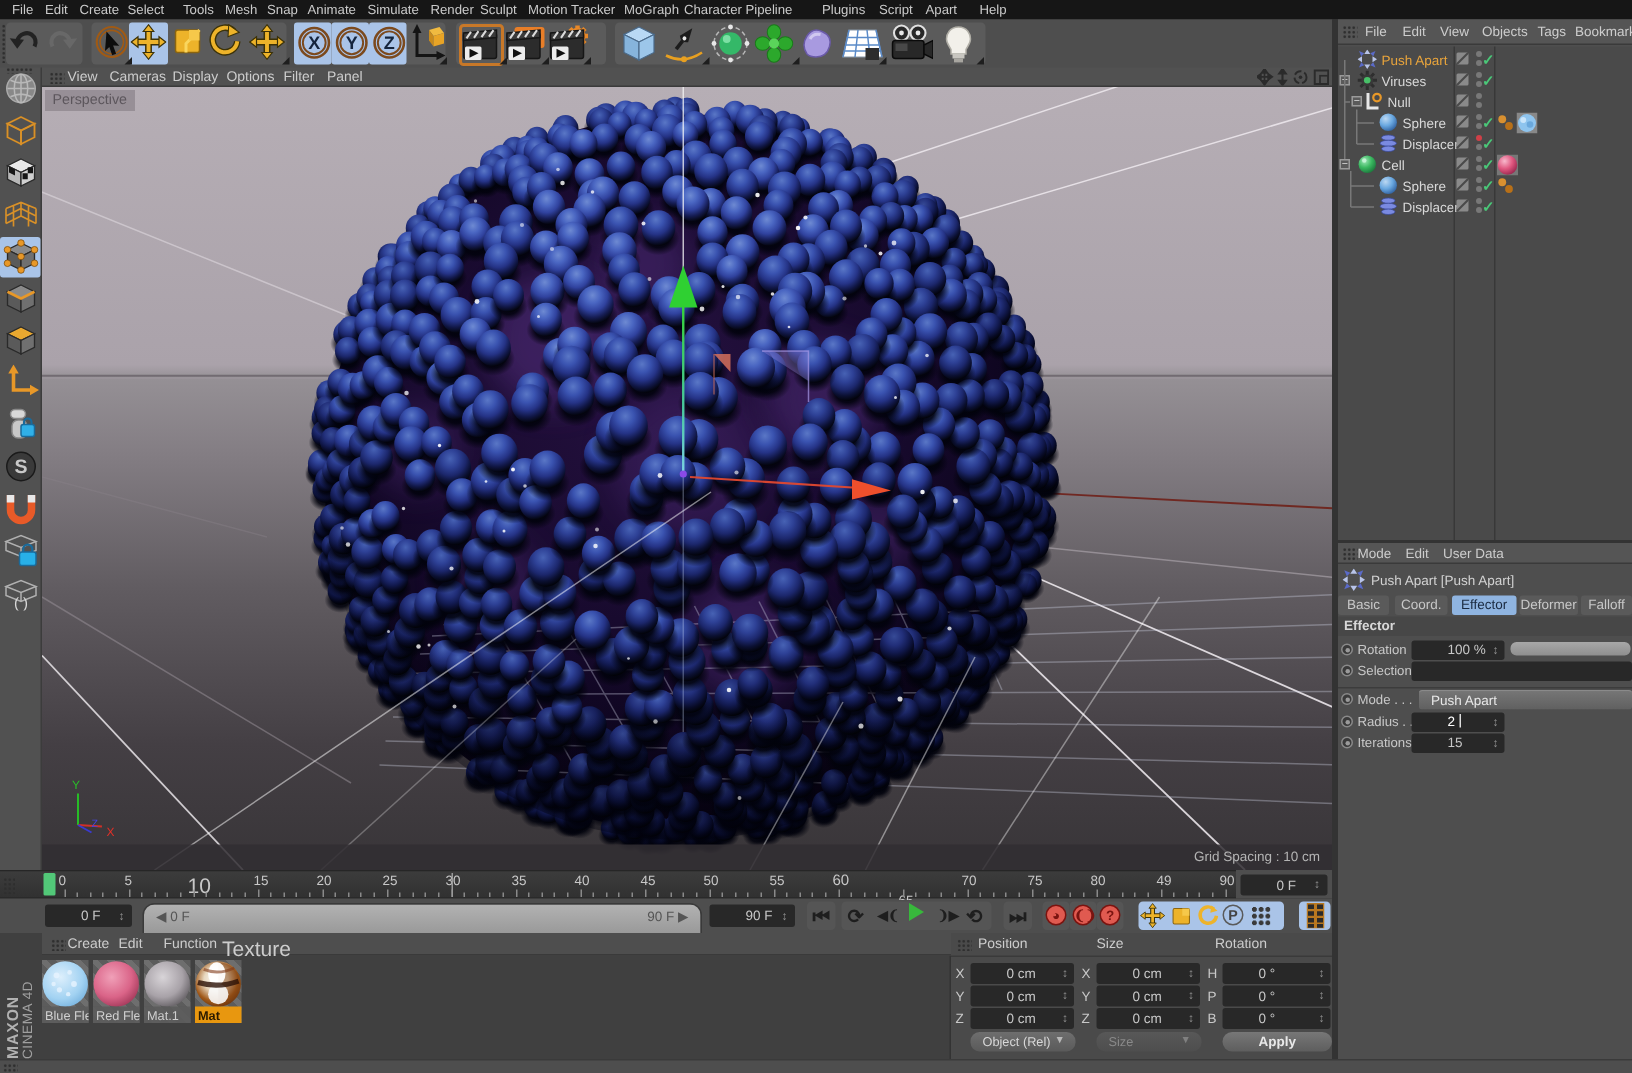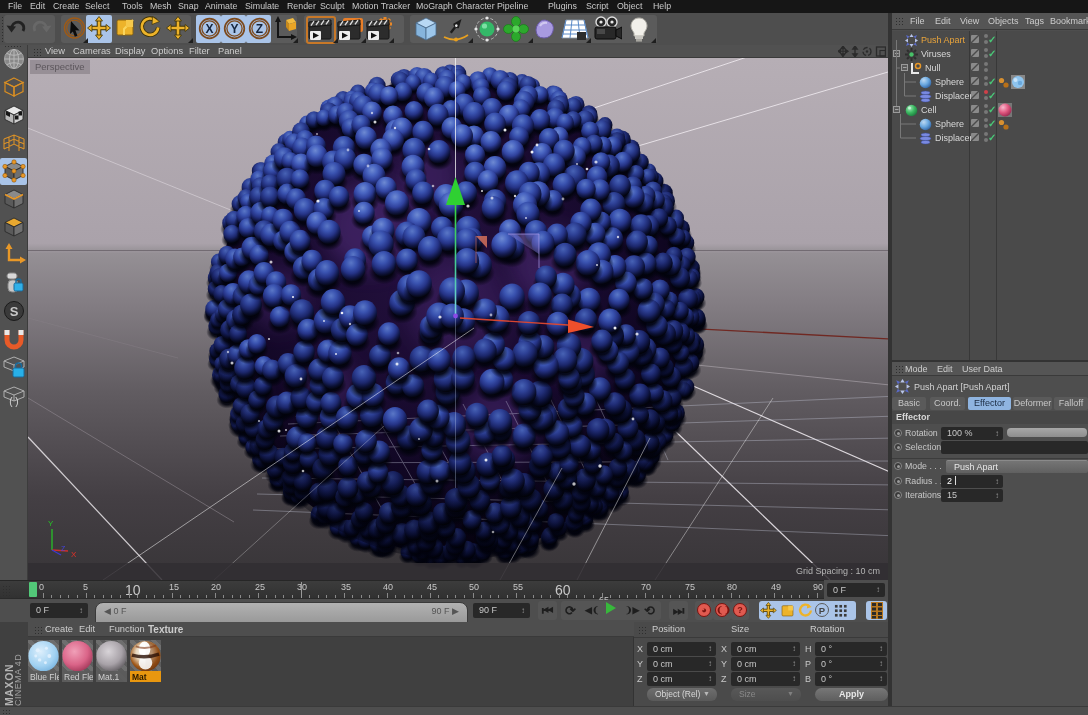--- a/index.html
+++ b/index.html
@@ -1,16 +1,16 @@
 <!DOCTYPE html>
 <html><head><meta charset="utf-8"><style>
 *{margin:0;padding:0;box-sizing:border-box}
 html,body{width:1088px;height:715px;overflow:hidden;background:#4e4e4e;font-family:"Liberation Sans",sans-serif}
 .abs{position:absolute}
-.fld{position:absolute;background:#282828;border-radius:2px;color:#c8c8c8;font-size:9px;line-height:15px;padding-left:6px}
+.fld{position:absolute;background:#282828;border-radius:2px;color:#c8c8c8;font-size:9px;line-height:15px;padding-left:24px}
 .stp{position:absolute;color:#909090;font-size:8px;line-height:15px}
 </style></head><body>
 <div class="abs" style="left:0;top:0;width:1088px;height:715px">
     <div class="abs" style="left:0;top:0;width:1088px;height:13px;background:#161616">
       <div class="abs" style="left:0;top:1px;width:1088px;height:12px">
         <span style="position:absolute;left:8px;top:0;color:#cacaca;font-size:8.8px;font-weight:400;white-space:nowrap">File</span>
         <span style="position:absolute;left:30px;top:0;color:#cacaca;font-size:8.8px;font-weight:400;white-space:nowrap">Edit</span>
         <span style="position:absolute;left:53px;top:0;color:#cacaca;font-size:8.8px;font-weight:400;white-space:nowrap">Create</span>
         <span style="position:absolute;left:85px;top:0;color:#cacaca;font-size:8.8px;font-weight:400;white-space:nowrap">Select</span>
         <span style="position:absolute;left:122px;top:0;color:#cacaca;font-size:8.8px;font-weight:400;white-space:nowrap">Tools</span>
@@ -19,21 +19,21 @@
         <span style="position:absolute;left:205px;top:0;color:#cacaca;font-size:8.8px;font-weight:400;white-space:nowrap">Animate</span>
         <span style="position:absolute;left:245px;top:0;color:#cacaca;font-size:8.8px;font-weight:400;white-space:nowrap">Simulate</span>
         <span style="position:absolute;left:287px;top:0;color:#cacaca;font-size:8.8px;font-weight:400;white-space:nowrap">Render</span>
         <span style="position:absolute;left:320px;top:0;color:#cacaca;font-size:8.8px;font-weight:400;white-space:nowrap">Sculpt</span>
         <span style="position:absolute;left:352px;top:0;color:#cacaca;font-size:8.8px;font-weight:400;white-space:nowrap">Motion Tracker</span>
         <span style="position:absolute;left:416px;top:0;color:#cacaca;font-size:8.8px;font-weight:400;white-space:nowrap">MoGraph</span>
         <span style="position:absolute;left:456px;top:0;color:#cacaca;font-size:8.8px;font-weight:400;white-space:nowrap">Character</span>
         <span style="position:absolute;left:497px;top:0;color:#cacaca;font-size:8.8px;font-weight:400;white-space:nowrap">Pipeline</span>
         <span style="position:absolute;left:548px;top:0;color:#cacaca;font-size:8.8px;font-weight:400;white-space:nowrap">Plugins</span>
         <span style="position:absolute;left:586px;top:0;color:#cacaca;font-size:8.8px;font-weight:400;white-space:nowrap">Script</span>
-        <span style="position:absolute;left:617px;top:0;color:#cacaca;font-size:8.8px;font-weight:400;white-space:nowrap">Object</span>
+        <span style="position:absolute;left:617px;top:0;color:#cacaca;font-size:8.8px;font-weight:400;white-space:nowrap">Apart</span>
         <span style="position:absolute;left:653px;top:0;color:#cacaca;font-size:8.8px;font-weight:400;white-space:nowrap">Help</span>
       </div>
     </div>
     <div class="abs" style="left:0;top:13px;width:888px;height:32px;background:#4e4e4e">
       <div style="position:absolute;left:1px;top:3px;width:4px;height:26px;background-image:radial-gradient(circle, #2e2e2e 0.8px, transparent 0.9px);background-size:3px 3px;"></div>
       <div class="abs" style="left:4px;top:2px;width:51px;height:28px;background:#5b5b5b;border-radius:3px"></div>
       <div class="abs" style="left:61px;top:2px;width:130px;height:28px;background:#5b5b5b;border-radius:3px"></div>
       <div class="abs" style="left:196px;top:2px;width:101px;height:28px;background:#5b5b5b;border-radius:3px"></div>
       <div class="abs" style="left:304px;top:2px;width:100px;height:28px;background:#5b5b5b;border-radius:3px"></div>
       <div class="abs" style="left:410px;top:2px;width:247px;height:28px;background:#5b5b5b;border-radius:3px"></div>
@@ -1930,21 +1930,21 @@
       <span class="abs" style="left:128px;top:1px;font-size:14px;color:#c8c8c8;transform:translateX(-3px)">10</span>
       <span class="abs" style="left:172px;top:1px;font-size:9px;color:#c8c8c8;transform:translateX(-3px)">15</span>
       <span class="abs" style="left:214px;top:1px;font-size:9px;color:#c8c8c8;transform:translateX(-3px)">20</span>
       <span class="abs" style="left:258px;top:1px;font-size:9px;color:#c8c8c8;transform:translateX(-3px)">25</span>
       <span class="abs" style="left:300px;top:1px;font-size:9px;color:#c8c8c8;transform:translateX(-3px)">30</span>
       <span class="abs" style="left:344px;top:1px;font-size:9px;color:#c8c8c8;transform:translateX(-3px)">35</span>
       <span class="abs" style="left:386px;top:1px;font-size:9px;color:#c8c8c8;transform:translateX(-3px)">40</span>
       <span class="abs" style="left:430px;top:1px;font-size:9px;color:#c8c8c8;transform:translateX(-3px)">45</span>
       <span class="abs" style="left:472px;top:1px;font-size:9px;color:#c8c8c8;transform:translateX(-3px)">50</span>
       <span class="abs" style="left:516px;top:1px;font-size:9px;color:#c8c8c8;transform:translateX(-3px)">55</span>
-      <span class="abs" style="left:558px;top:1px;font-size:14px;color:#c8c8c8;transform:translateX(-3px)">60</span>
+      <span class="abs" style="left:558px;top:1px;font-size:10px;color:#c8c8c8;transform:translateX(-3px)">60</span>
       <span class="abs" style="left:602px;top:14px;font-size:9px;color:#c8c8c8;transform:translateX(-3px)">65</span>
       <span class="abs" style="left:644px;top:1px;font-size:9px;color:#c8c8c8;transform:translateX(-3px)">70</span>
       <span class="abs" style="left:688px;top:1px;font-size:9px;color:#c8c8c8;transform:translateX(-3px)">75</span>
       <span class="abs" style="left:730px;top:1px;font-size:9px;color:#c8c8c8;transform:translateX(-3px)">80</span>
       <span class="abs" style="left:774px;top:1px;font-size:9px;color:#c8c8c8;transform:translateX(-3px)">49</span>
       <span class="abs" style="left:816px;top:1px;font-size:9px;color:#c8c8c8;transform:translateX(-3px)">90</span>
       <div class="abs" style="left:42.5px;top:12px;width:1px;height:5px;background:#8a8a8a"></div>
       <div class="abs" style="left:51.1px;top:14px;width:1px;height:3px;background:#8a8a8a"></div>
       <div class="abs" style="left:59.7px;top:14px;width:1px;height:3px;background:#8a8a8a"></div>
       <div class="abs" style="left:68.3px;top:14px;width:1px;height:3px;background:#8a8a8a"></div>
@@ -2100,21 +2100,21 @@
           </g>
         </svg></div>
     </div>
     <div class="abs" style="left:28px;top:622px;width:606px;height:84px;background:#404040;border-right:1px solid #333">
       <div class="abs" style="left:0;top:0;width:606px;height:15px;background:#4e4e4e;border-bottom:1px solid #3a3a3a">
         <div style="position:absolute;left:6px;top:4px;width:10px;height:8px;background-image:radial-gradient(circle, #2e2e2e 0.8px, transparent 0.9px);background-size:3px 3px;"></div>
         <div class="abs" style="left:0;top:2px;width:300px;height:12px">
           <span style="position:absolute;left:17px;top:0;color:#cdcdcd;font-size:9.3px;font-weight:400;white-space:nowrap">Create</span>
           <span style="position:absolute;left:51px;top:0;color:#cdcdcd;font-size:9.3px;font-weight:400;white-space:nowrap">Edit</span>
           <span style="position:absolute;left:81px;top:0;color:#cdcdcd;font-size:9.3px;font-weight:400;white-space:nowrap">Function</span>
-          <span style="position:absolute;left:120px;top:0;color:#cdcdcd;font-size:10px;font-weight:700;white-space:nowrap">Texture</span>
+          <span style="position:absolute;left:120px;top:0;color:#cdcdcd;font-size:14px;font-weight:400;white-space:nowrap">Texture</span>
         </div>
       </div>
       <div class="abs" style="left:0;top:15px;width:606px;height:69px">
         <div class="abs" style="left:0px;top:3px;width:31px;height:42px;background:repeating-linear-gradient(45deg,#5c5c5c 0 4px,#6e6e6e 4px 8px)"><svg width="31" height="32" viewBox="0 0 32 32">
             <defs>
               <radialGradient id="m1" cx="0.4" cy="0.35" r="0.8">
                 <stop offset="0" stop-color="#ddeffc"></stop>
                 <stop offset="0.6" stop-color="#a2d2f2"></stop>
                 <stop offset="1" stop-color="#68a8d8"></stop>
               </radialGradient>

